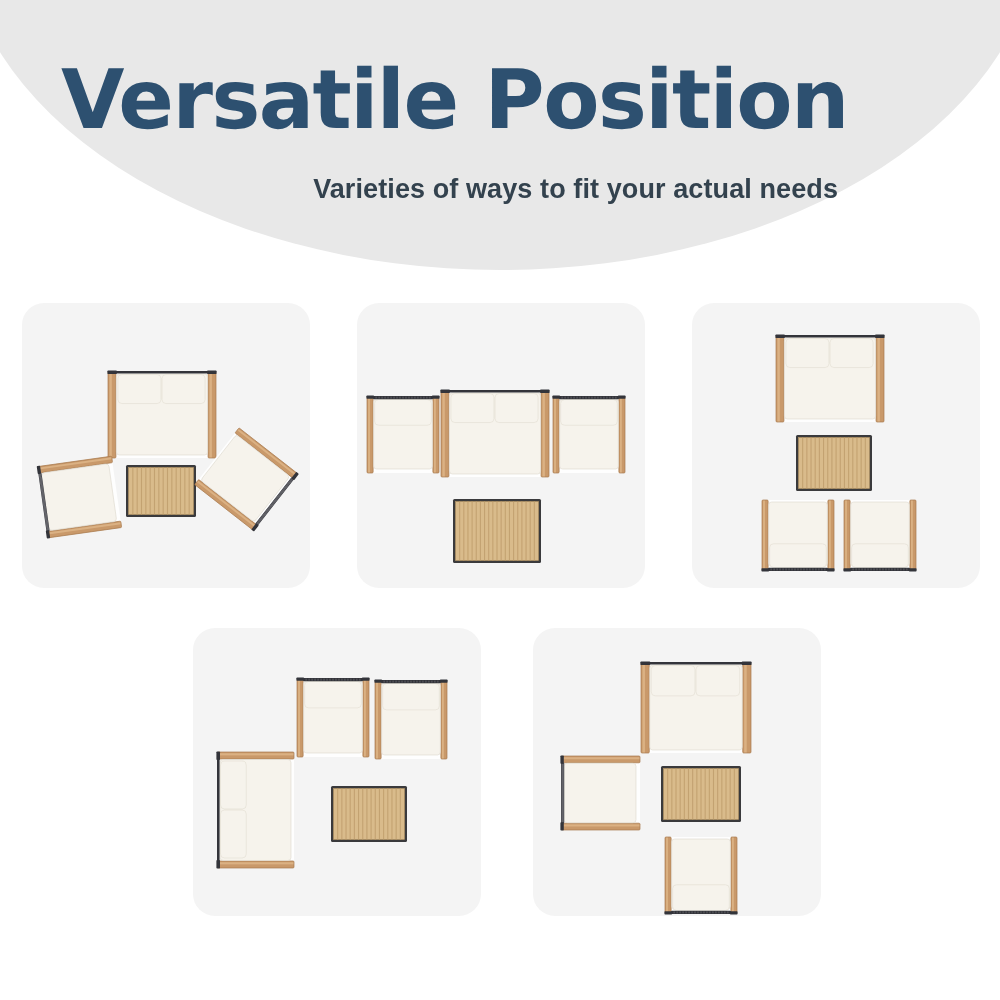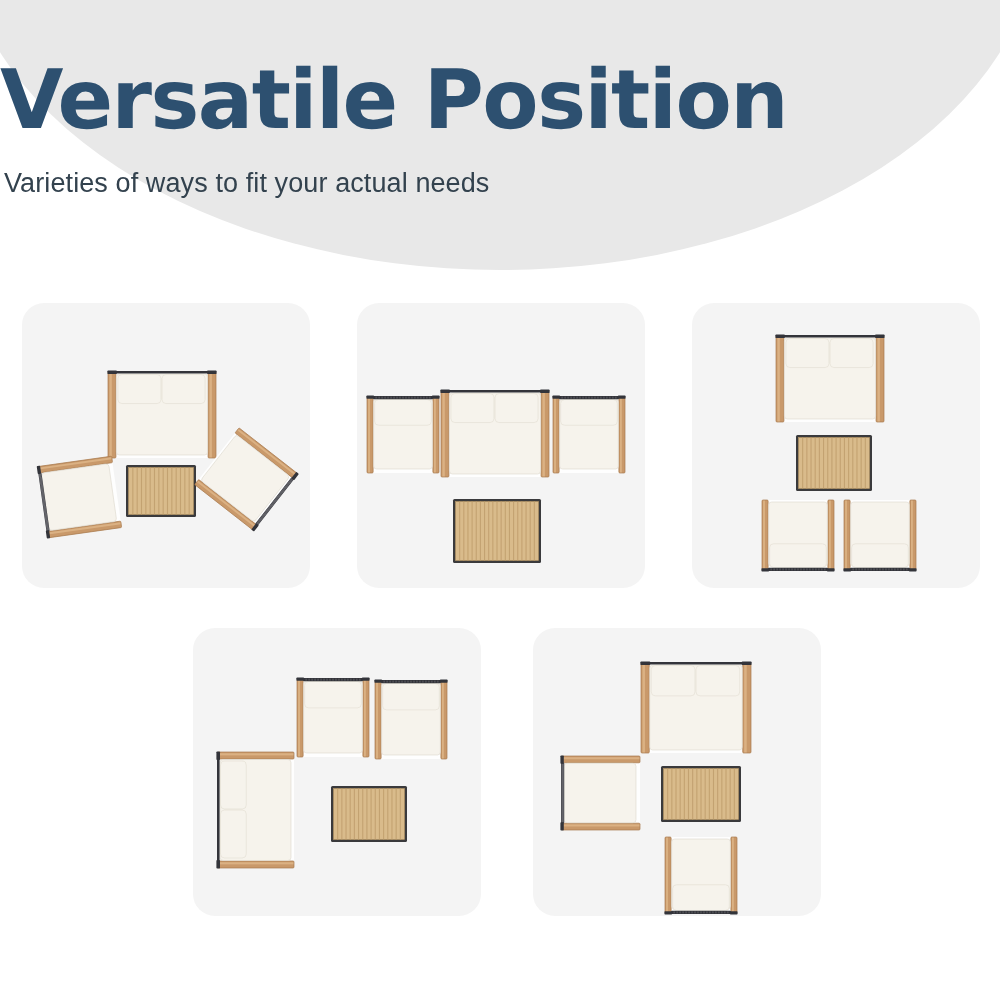--- a/index.html
+++ b/index.html
@@ -29,39 +29,39 @@
     border-radius: 50% / 50%;
     z-index: 0;
   }
 
   .header {
     position: absolute;
     left: 0; top: 0;
     width: 848px;
     height: 280px;
     z-index: 2;
-    text-align: left;
+    text-align: right;
   }
   .title {
     margin: 0;
     padding-top: 58px;
     font-family: "DejaVu Sans", sans-serif;
     font-size: 82px;
     font-weight: 700;
     letter-spacing: -1.5px;
     color: #2d5070;
     line-height: 1.05;
     text-rendering: geometricPrecision;
   }
   .subtitle {
-    margin: 4px;
+    margin: 10px;
     padding-top: 20px;
     font-family: "Liberation Sans", sans-serif;
     font-size: 27px;
-    font-weight: 400;
+    font-weight: 700;
     color: #33424e;
     letter-spacing: 0.1px;
   }
 
   
   .cards-area {
     position: absolute;
     left: 0; top: 290px;
     width: 1000px;
     height: 710px;

